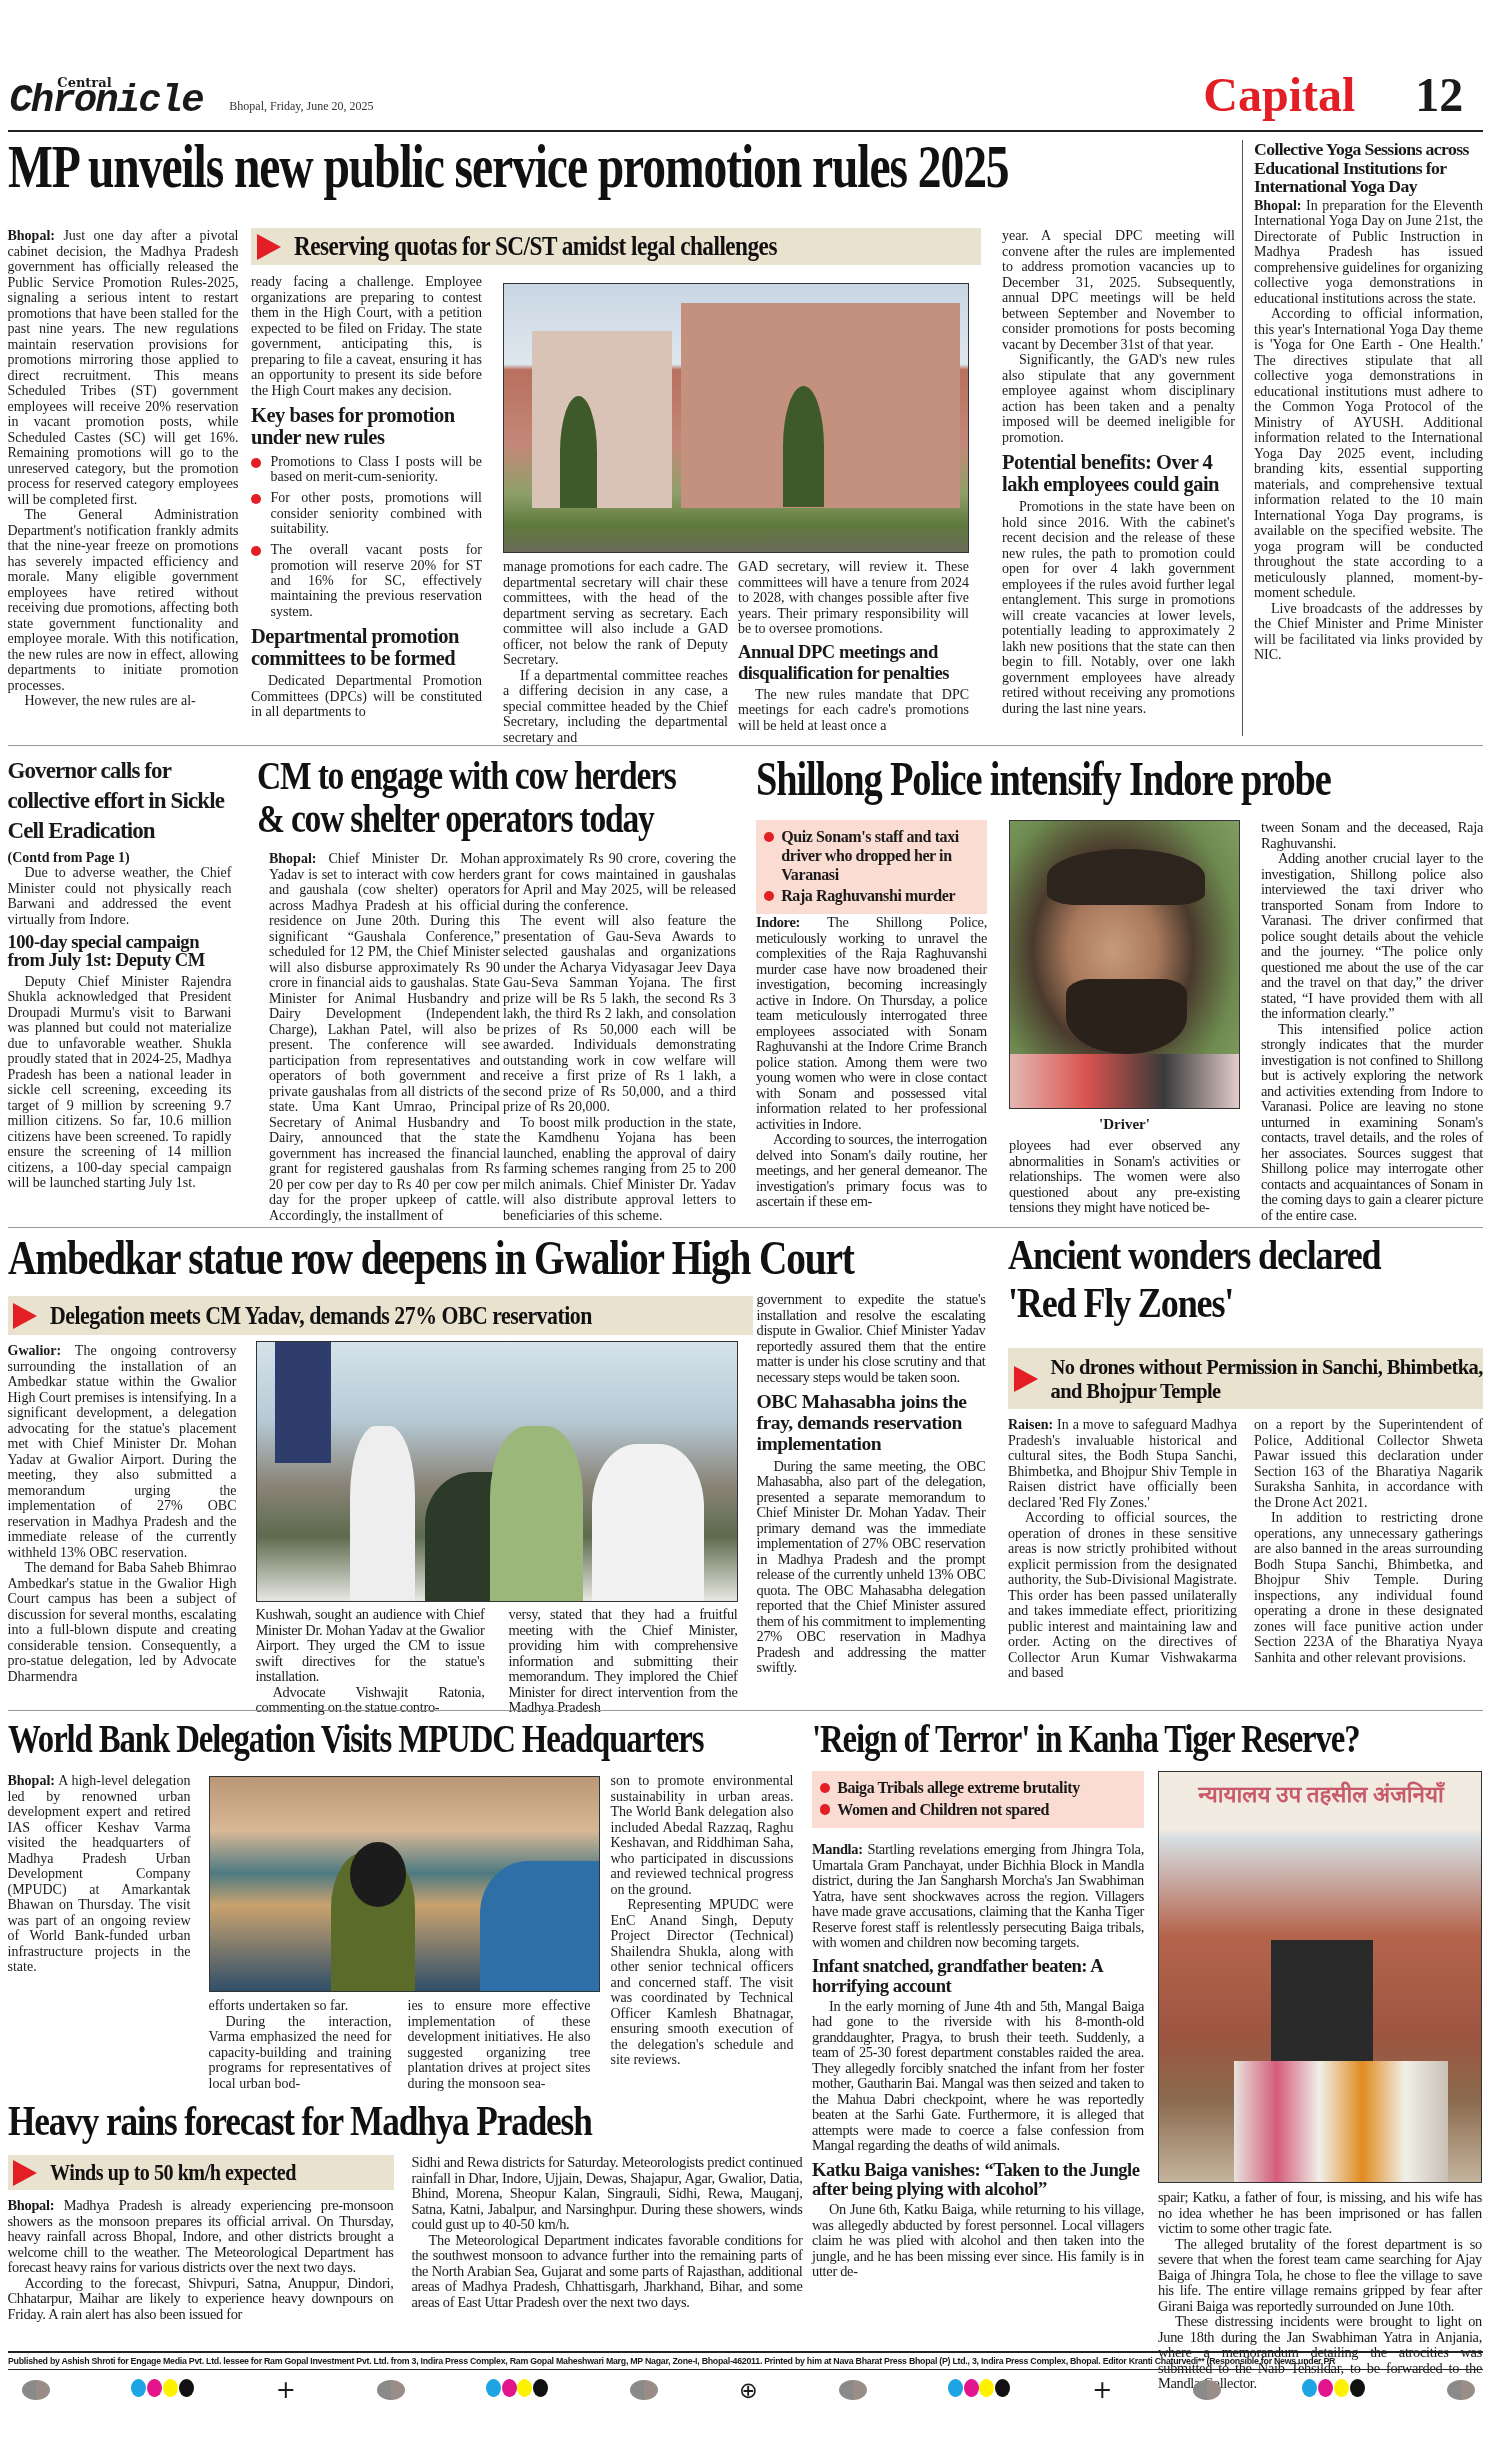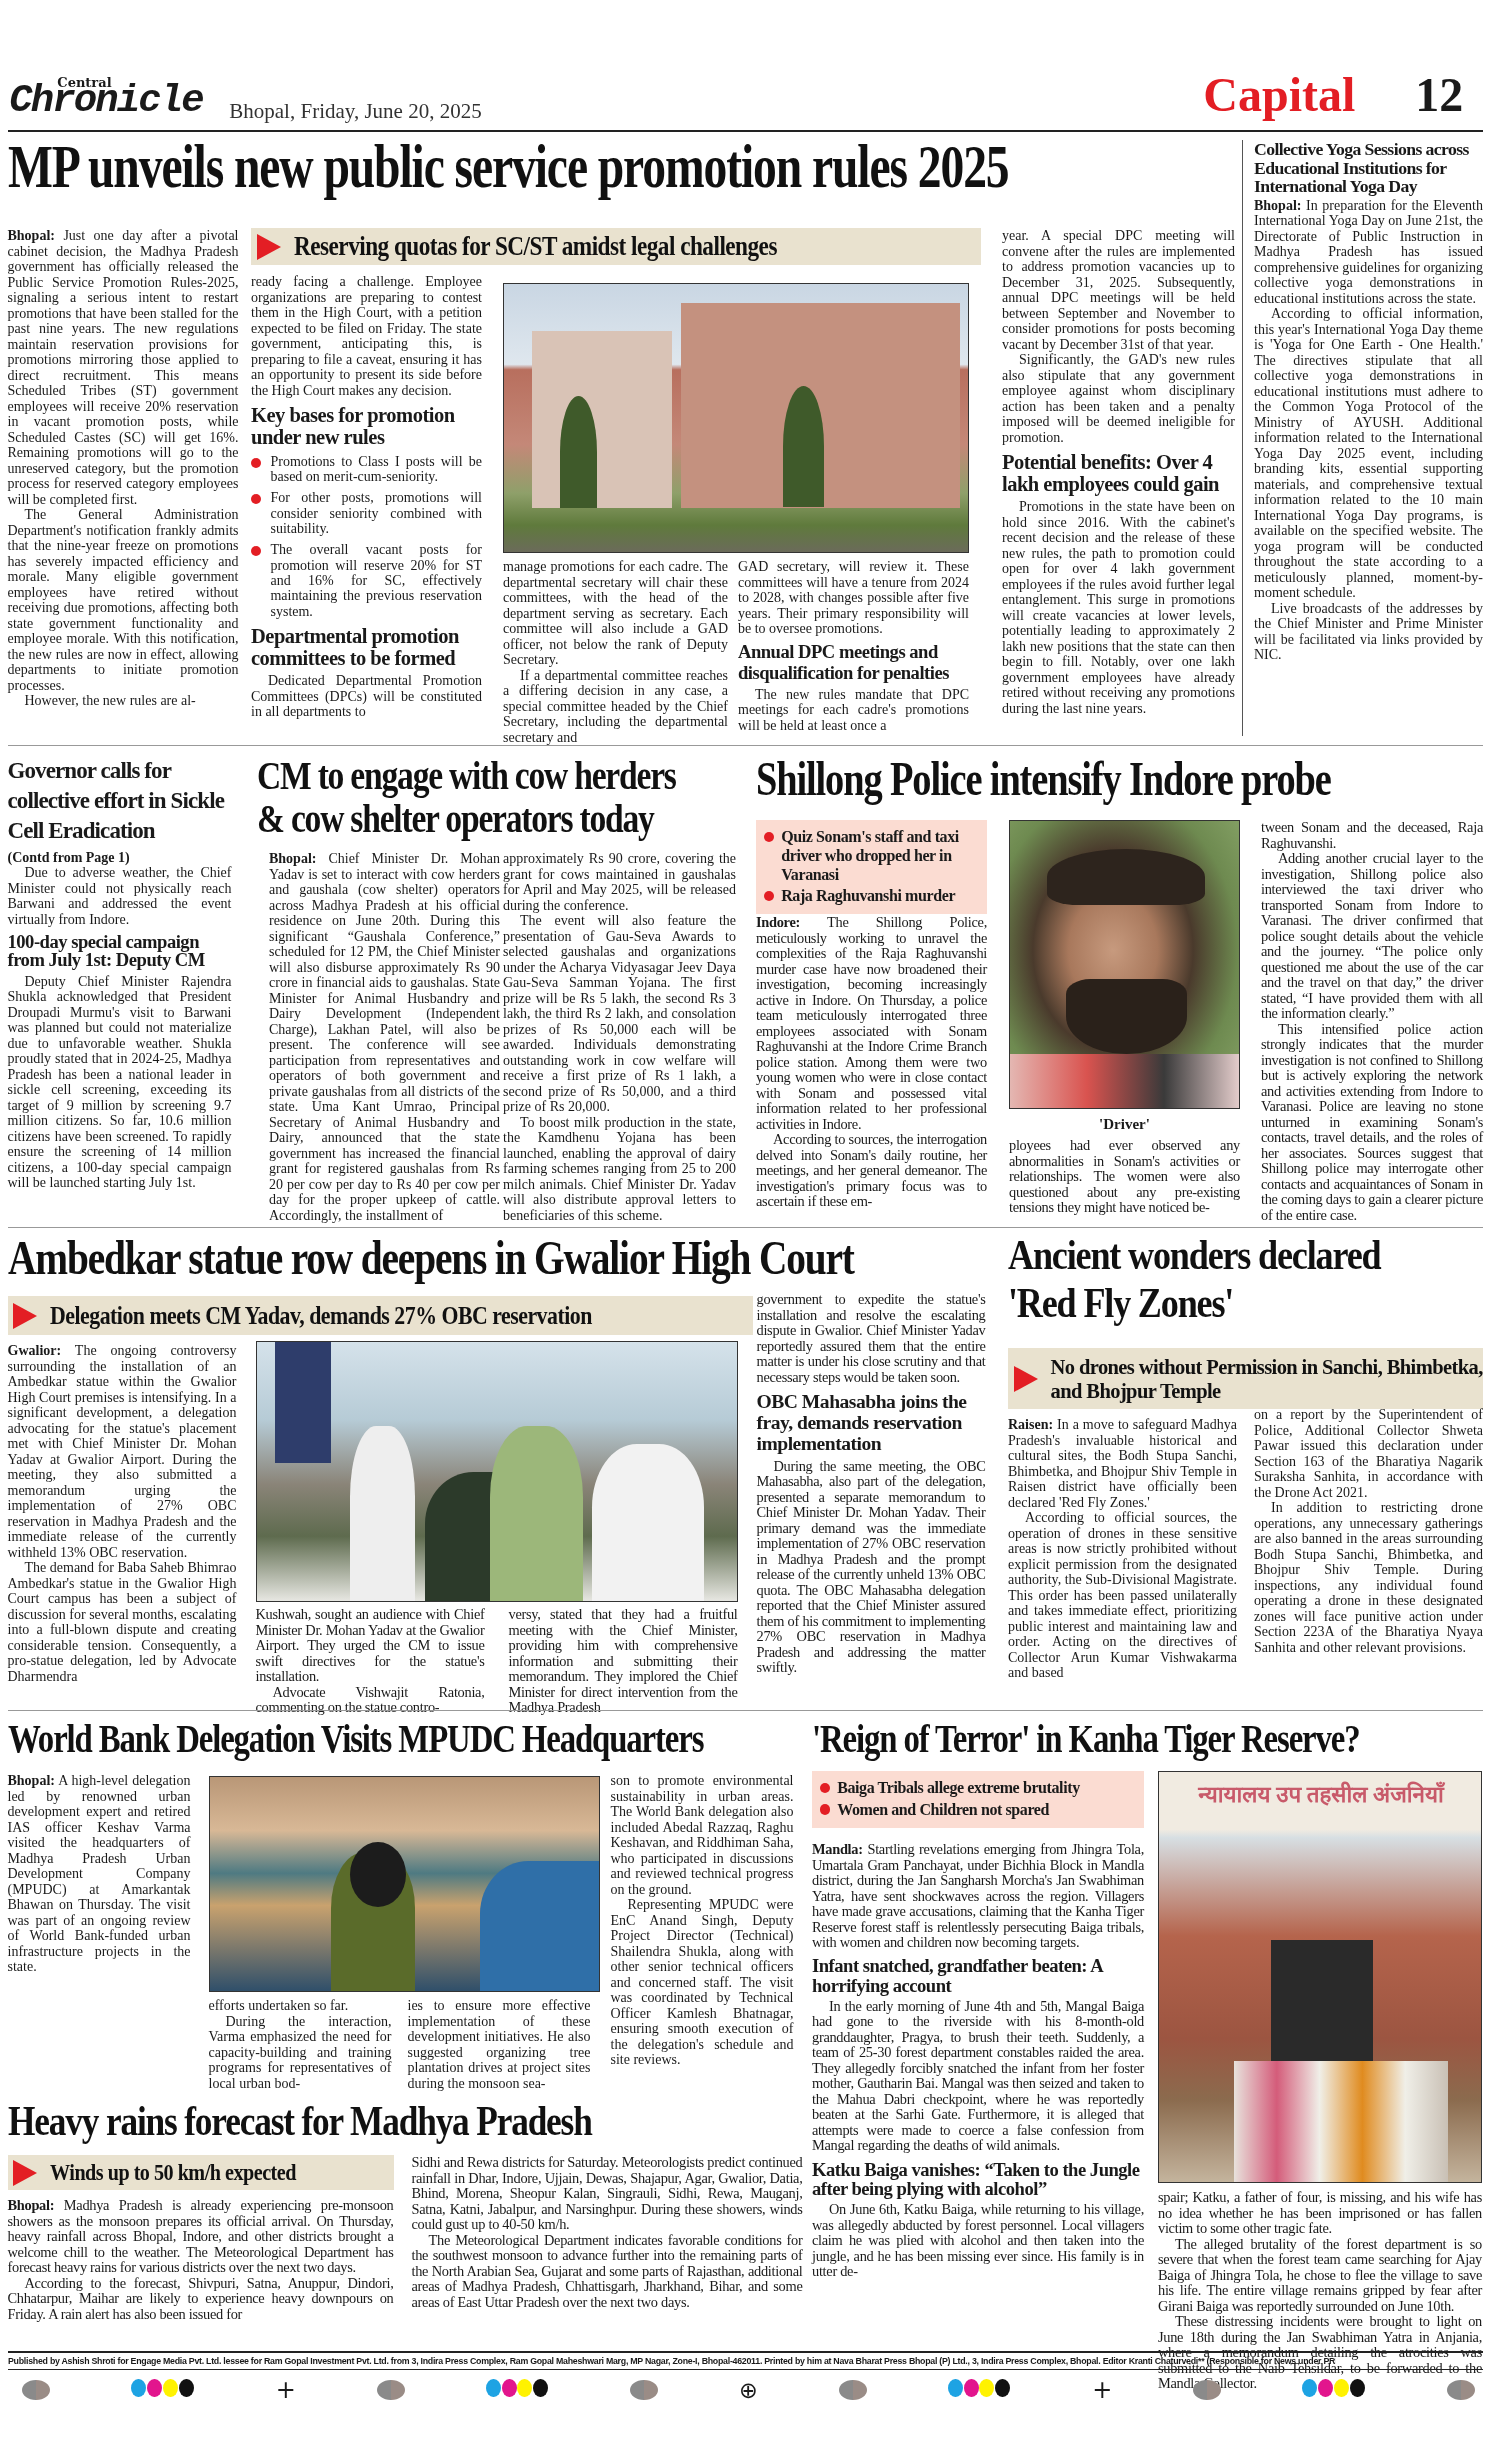--- a/index.html
+++ b/index.html
@@ -30,21 +30,21 @@
 .grey{width:28px;height:20.5px;border-radius:50%;background:linear-gradient(90deg,#8a8a8a 50%,#9a8c86 50%)}
 </style>
 </head>
 <body>
 
 <div class="abs" style="left:9.3px;top:73px;width:1471px;height:58px">
   <div class="abs" style="left:0;top:0;width:196px;height:56px">
     <span class="abs" style="left:48px;top:1.9px;font-family:'DejaVu Serif',serif;font-weight:bold;font-size:13px">Central</span>
     <span class="abs" style="left:0;top:5.6px;font-family:Liberation Mono, monospace;font-weight:bold;font-size:39px;letter-spacing:-1.9px;font-style:italic">Chronicle</span>
   </div>
-  <span class="abs" style="left:220px;top:26px;font-family:'Liberation Serif',serif;font-size:21px;color:#333">Bhopal, Friday, June 20, 2025</span>
+  <span class="abs" style="left:220px;top:26px;font-family:'Liberation Serif',serif;font-size:12px;color:#333">Bhopal, Friday, June 20, 2025</span>
   <span class="abs" style="left:1194px;top:-5.6px;font-family:'Liberation Serif',serif;font-weight:bold;font-size:48px;color:#e31e24">Capital</span>
   <span class="abs" style="left:1406px;top:-5.6px;font-family:'Liberation Serif',serif;font-weight:bold;font-size:48px">12</span>
 </div>
 <div class="abs rule" style="left:7.5px;top:130px;width:1475px;height:1.9px"></div>
 
 <div class="abs hl" style="left:7.5px;top:132px;font-size:61px;line-height:69px;transform:scaleX(0.78)">MP unveils new public service promotion rules 2025</div>
 
 <div class="abs body-text" style="left:7.5px;top:228px;width:231px">
   <p class="lead"><span class="dateline">Bhopal:</span> <span>Just one day after a pivotal cabinet decision, the Madhya Pradesh government has officially released the Public Service Promotion Rules-2025, signaling a serious intent to restart promotions that have been stalled for the past nine years. The new regulations maintain reservation provisions for promotions mirroring those applied to direct recruitment. This means Scheduled Tribes (ST) government employees will receive 20% reservation in vacant promotion posts, while Scheduled Castes (SC) will get 16%. Remaining promotions will go to the unreserved category, but the promotion process for reserved category employees will be completed first.</span></p>
   <p>The General Administration Department's notification frankly admits that the nine-year freeze on promotions has severely impacted efficiency and morale. Many eligible government employees have retired without receiving due promotions, affecting both state government functionality and employee morale. With this notification, the new rules are now in effect, allowing departments to initiate promotion processes.</p>
@@ -225,21 +225,21 @@
   <div class="hl" style="font-size:43px;line-height:48px;transform:scaleX(0.84)">Ancient wonders declared</div>
   <div class="hl" style="font-size:43px;line-height:48px;transform:scaleX(0.84)">'Red Fly Zones'</div>
   <div class="abs kicker" style="left:0;top:117px;width:475px;height:61px;font-size:20.5px;line-height:24px">
     <span class="tri"></span>
     <span>No drones without Permission in Sanchi, Bhimbetka, and Bhojpur Temple</span>
   </div>
   <div class="abs body-text" style="left:0;top:186px;width:229px">
     <p class="lead"><span class="dateline">Raisen:</span> <span>In a move to safeguard Madhya Pradesh's invaluable historical and cultural sites, the Bodh Stupa Sanchi, Bhimbetka, and Bhojpur Shiv Temple in Raisen district have officially been declared 'Red Fly Zones.'</span></p>
     <p>According to official sources, the operation of drones in these sensitive areas is now strictly prohibited without explicit permission from the designated authority, the Sub-Divisional Magistrate. This order has been passed unilaterally and takes immediate effect, prioritizing public interest and maintaining law and order. Acting on the directives of Collector Arun Kumar Vishwakarma and based</p>
   </div>
-  <div class="abs body-text" style="left:246px;top:176px;width:229px">
+  <div class="abs body-text" style="left:246px;top:186px;width:229px">
     <p class="lead">on a report by the Superintendent of Police, Additional Collector Shweta Pawar issued this declaration under Section 163 of the Bharatiya Nagarik Suraksha Sanhita, in accordance with the Drone Act 2021.</p>
     <p>In addition to restricting drone operations, any unnecessary gatherings are also banned in the areas surrounding Bodh Stupa Sanchi, Bhimbetka, and Bhojpur Shiv Temple. During inspections, any individual found operating a drone in these designated zones will face punitive action under Section 223A of the Bharatiya Nyaya Sanhita and other relevant provisions.</p>
   </div>
 </div>
 
 <div class="abs rule" style="left:7.5px;top:1710px;width:1475px;height:0.9px;background:#999"></div>
 
 <div class="abs" style="left:7.5px;top:1715px;width:792px">
   <div class="hl" style="font-size:41px;line-height:47px;transform:scaleX(0.8)">World Bank Delegation Visits MPUDC Headquarters</div>
   <div class="abs body-text" style="left:0;top:58px;width:183px">

